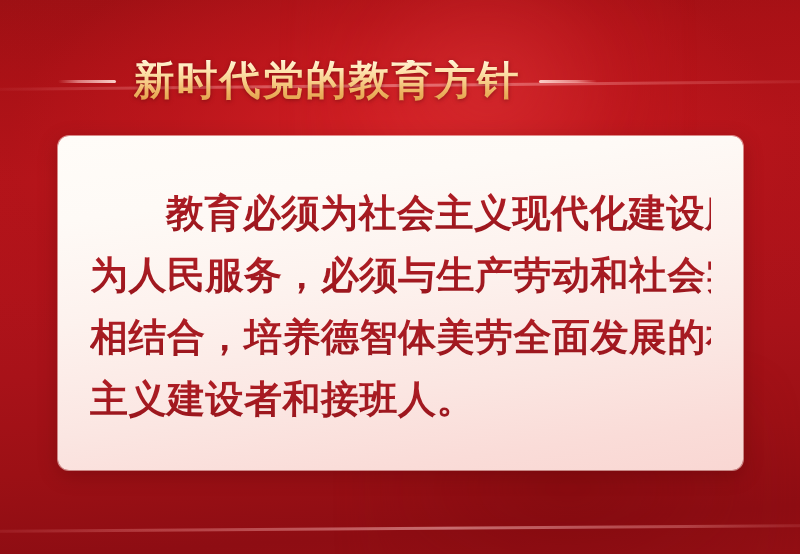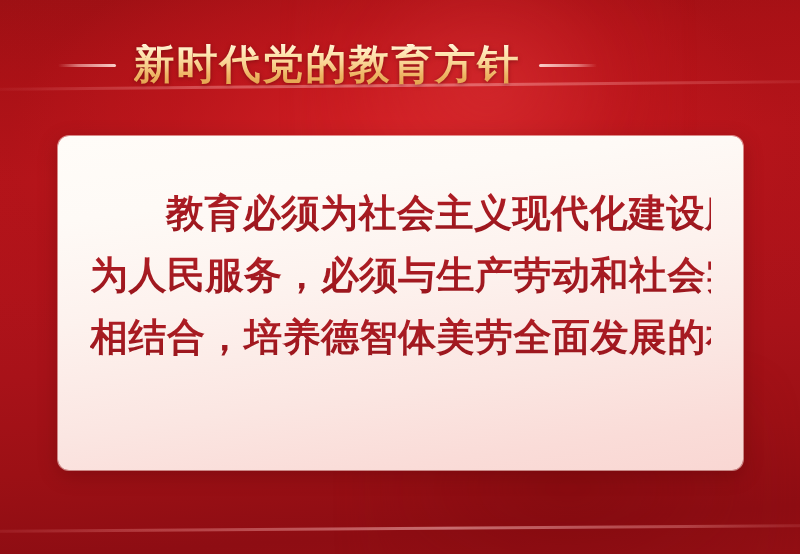--- a/index.html
+++ b/index.html
@@ -86,21 +86,21 @@
     background: radial-gradient(ellipse at center,
       rgba(120,8,12,0.42) 0%,
       rgba(130,10,14,0.16) 58%,
       rgba(140,12,16,0) 100%);
     filter: blur(18px);
   }
 
   
   .header {
     position: absolute;
-    top: 36px;
+    top: 52px;
     left: 0;
     width: 654px;
     height: 58px;
     display: flex;
     align-items: center;
     justify-content: center;
     gap: 18px;
   }
 
   .rule {
@@ -203,16 +203,17 @@
     <div class="rule rule-left"></div>
     <div class="title">新时代党的教育方针</div>
     <div class="rule rule-right"></div>
   </div>
 
   <div class="card">
     <div class="card-inner">
       <div class="body-line indent">教育必须为社会主义现代化建设服务、</div>
       <div class="body-line">为人民服务，必须与生产劳动和社会实践</div>
       <div class="body-line">相结合，培养德智体美劳全面发展的社会</div>
+      <div class="body-line">主义建设者和接班人。</div>
     </div>
   </div>
 
 </div>
 
 </body></html>

